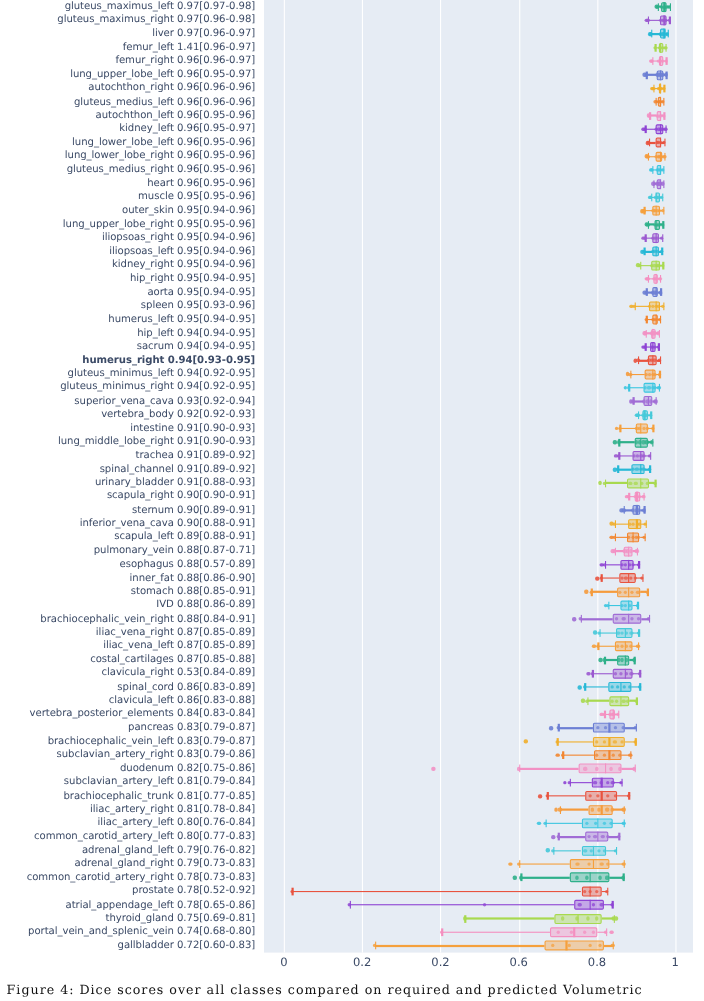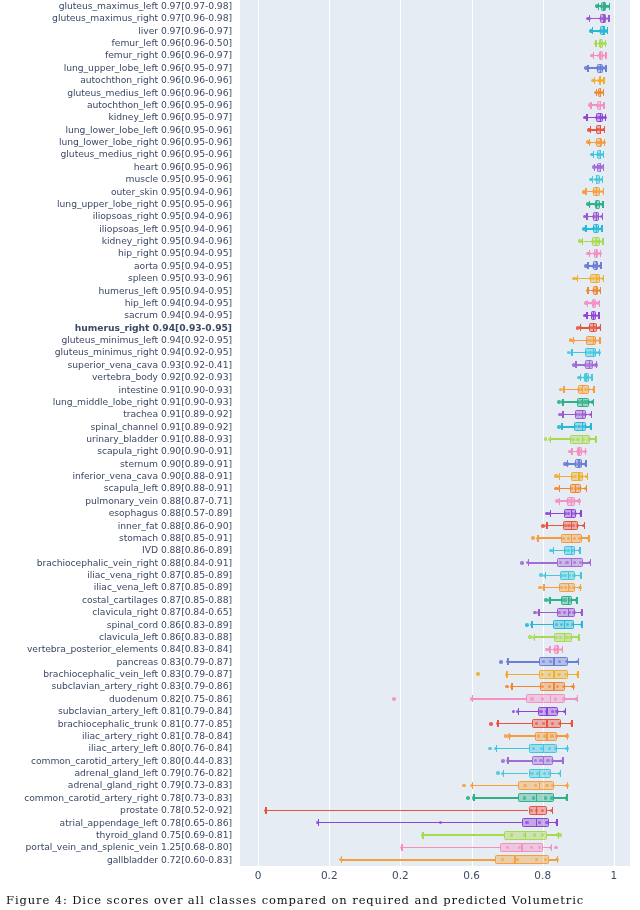--- a/index.html
+++ b/index.html
@@ -147,21 +147,21 @@
           <div class="median" style="left: 363.212px; background: rgb(39, 184, 214); top: 1.68571px;"></div>
           <div class="pt" style="left: 350.227px; background: rgb(39, 184, 214); top: 4.58571px;"></div>
           <div class="pt" style="left: 365.169px; background: rgb(39, 184, 214); top: 4.58571px;"></div>
           <div class="pt" style="left: 358.765px; background: rgb(39, 184, 214); top: 4.58571px; opacity: 0.75;"></div>
           <div class="pt" style="left: 360.544px; background: rgb(39, 184, 214); top: 4.58571px; opacity: 0.75;"></div>
           <div class="pt" style="left: 361.967px; background: rgb(39, 184, 214); top: 4.58571px; opacity: 0.75;"></div>
           <div class="flier" style="left: 349.315px; background: rgb(39, 184, 214); top: 4.38571px;"></div>
         </div>
       </div>
       <div class="row" style="top: 37.1143px; height: 12.3714px;">
-        <div class="row-label" style="height: 12.3714px; line-height: 12.3714px;">femur_left 0.96[0.96-0.50]</div>
+        <div class="row-label" style="height: 12.3714px; line-height: 12.3714px;">femur_left 1.41[0.96-0.97]</div>
         <div class="bp" style="height: 12.3714px;">
           <div class="whisker" style="left: 355.385px; width: 3.55769px; background: rgb(168, 217, 79); top: 5.48571px;"></div>
           <div class="whisker" style="left: 363.212px; width: 1.77885px; background: rgb(168, 217, 79); top: 5.48571px;"></div>
           <div class="cap" style="left: 355.385px; background: rgb(168, 217, 79); top: 2.68571px;"></div>
           <div class="cap" style="left: 364.99px; background: rgb(168, 217, 79); top: 2.68571px;"></div>
           <div class="box" style="left: 358.942px; width: 4.26923px; border-color: rgb(168, 217, 79); background: rgba(168, 217, 79, 0.4); top: 1.68571px;"></div>
           <div class="median" style="left: 359.654px; background: rgb(168, 217, 79); top: 1.68571px;"></div>
           <div class="pt" style="left: 353.785px; background: rgb(168, 217, 79); top: 4.58571px;"></div>
           <div class="pt" style="left: 363.39px; background: rgb(168, 217, 79); top: 4.58571px;"></div>
           <div class="pt" style="left: 357.698px; background: rgb(168, 217, 79); top: 4.58571px; opacity: 0.75;"></div>
@@ -594,21 +594,21 @@
           <div class="pt" style="left: 329.592px; background: rgb(60, 198, 224); top: 4.58571px;"></div>
           <div class="pt" style="left: 357.342px; background: rgb(60, 198, 224); top: 4.58571px;"></div>
           <div class="pt" style="left: 345.246px; background: rgb(60, 198, 224); top: 4.58571px; opacity: 0.75;"></div>
           <div class="pt" style="left: 348.448px; background: rgb(60, 198, 224); top: 4.58571px; opacity: 0.75;"></div>
           <div class="pt" style="left: 351.65px; background: rgb(60, 198, 224); top: 4.58571px; opacity: 0.75;"></div>
           <div class="pt" style="left: 353.785px; background: rgb(60, 198, 224); top: 4.58571px; opacity: 0.75;"></div>
           <div class="flier" style="left: 326.546px; background: rgb(60, 198, 224); top: 4.38571px;"></div>
         </div>
       </div>
       <div class="row" style="top: 358.771px; height: 12.3714px;">
-        <div class="row-label" style="height: 12.3714px; line-height: 12.3714px;">superior_vena_cava 0.93[0.92-0.41]</div>
+        <div class="row-label" style="height: 12.3714px; line-height: 12.3714px;">superior_vena_cava 0.93[0.92-0.94]</div>
         <div class="bp" style="height: 12.3714px;">
           <div class="whisker" style="left: 335.462px; width: 9.25px; background: rgb(160, 108, 213); top: 5.48571px;"></div>
           <div class="whisker" style="left: 352.894px; width: 3.20192px; background: rgb(160, 108, 213); top: 5.48571px;"></div>
           <div class="cap" style="left: 335.462px; background: rgb(160, 108, 213); top: 2.68571px;"></div>
           <div class="cap" style="left: 356.096px; background: rgb(160, 108, 213); top: 2.68571px;"></div>
           <div class="box" style="left: 344.712px; width: 8.18269px; border-color: rgb(160, 108, 213); background: rgba(160, 108, 213, 0.4); top: 1.68571px;"></div>
           <div class="median" style="left: 348.981px; background: rgb(160, 108, 213); top: 1.68571px;"></div>
           <div class="pt" style="left: 333.862px; background: rgb(160, 108, 213); top: 4.58571px;"></div>
           <div class="pt" style="left: 354.496px; background: rgb(160, 108, 213); top: 4.58571px;"></div>
           <div class="pt" style="left: 344.179px; background: rgb(160, 108, 213); top: 4.58571px; opacity: 0.75;"></div>
@@ -947,21 +947,21 @@
           <div class="median" style="left: 327.635px; background: rgb(46, 176, 138); top: 1.68571px;"></div>
           <div class="pt" style="left: 307.535px; background: rgb(46, 176, 138); top: 4.58571px;"></div>
           <div class="pt" style="left: 334.573px; background: rgb(46, 176, 138); top: 4.58571px;"></div>
           <div class="pt" style="left: 321.054px; background: rgb(46, 176, 138); top: 4.58571px; opacity: 0.75;"></div>
           <div class="pt" style="left: 324.256px; background: rgb(46, 176, 138); top: 4.58571px; opacity: 0.75;"></div>
           <div class="pt" style="left: 328.169px; background: rgb(46, 176, 138); top: 4.58571px; opacity: 0.75;"></div>
           <div class="flier" style="left: 304.488px; background: rgb(46, 176, 138); top: 4.38571px;"></div>
         </div>
       </div>
       <div class="row" style="top: 606.2px; height: 12.3714px;">
-        <div class="row-label" style="height: 12.3714px; line-height: 12.3714px;">clavicula_right 0.87[0.84-0.65]</div>
+        <div class="row-label" style="height: 12.3714px; line-height: 12.3714px;">clavicula_right 0.53[0.84-0.89]</div>
         <div class="bp" style="height: 12.3714px;">
           <div class="whisker" style="left: 298.462px; width: 18.8558px; background: rgb(155, 89, 208); top: 5.48571px;"></div>
           <div class="whisker" style="left: 335.106px; width: 6.04808px; background: rgb(155, 89, 208); top: 5.48571px;"></div>
           <div class="cap" style="left: 298.462px; background: rgb(155, 89, 208); top: 2.68571px;"></div>
           <div class="cap" style="left: 341.154px; background: rgb(155, 89, 208); top: 2.68571px;"></div>
           <div class="box" style="left: 317.317px; width: 17.7885px; border-color: rgb(155, 89, 208); background: rgba(155, 89, 208, 0.4); top: 1.68571px;"></div>
           <div class="median" style="left: 327.635px; background: rgb(155, 89, 208); top: 1.68571px;"></div>
           <div class="pt" style="left: 296.862px; background: rgb(155, 89, 208); top: 4.58571px;"></div>
           <div class="pt" style="left: 339.554px; background: rgb(155, 89, 208); top: 4.58571px;"></div>
           <div class="pt" style="left: 318.208px; background: rgb(155, 89, 208); top: 4.58571px; opacity: 0.75;"></div>
@@ -1162,21 +1162,21 @@
           <div class="pt" style="left: 254.169px; background: rgb(60, 198, 224); top: 4.58571px;"></div>
           <div class="pt" style="left: 325.323px; background: rgb(60, 198, 224); top: 4.58571px;"></div>
           <div class="pt" style="left: 292.237px; background: rgb(60, 198, 224); top: 4.58571px; opacity: 0.75;"></div>
           <div class="pt" style="left: 299.708px; background: rgb(60, 198, 224); top: 4.58571px; opacity: 0.75;"></div>
           <div class="pt" style="left: 308.246px; background: rgb(60, 198, 224); top: 4.58571px; opacity: 0.75;"></div>
           <div class="pt" style="left: 313.938px; background: rgb(60, 198, 224); top: 4.58571px; opacity: 0.75;"></div>
           <div class="flier" style="left: 248.277px; background: rgb(60, 198, 224); top: 4.38571px;"></div>
         </div>
       </div>
       <div class="row" style="top: 754.657px; height: 12.3714px;">
-        <div class="row-label" style="height: 12.3714px; line-height: 12.3714px;">common_carotid_artery_left 0.80[0.44-0.83]</div>
+        <div class="row-label" style="height: 12.3714px; line-height: 12.3714px;">common_carotid_artery_left 0.80[0.77-0.83]</div>
         <div class="bp" style="height: 12.3714px;">
           <div class="whisker" style="left: 267.154px; width: 25.2596px; background: rgb(160, 108, 213); top: 5.48571px;"></div>
           <div class="whisker" style="left: 313.404px; width: 8.89423px; background: rgb(160, 108, 213); top: 5.48571px;"></div>
           <div class="cap" style="left: 267.154px; background: rgb(160, 108, 213); top: 2.68571px;"></div>
           <div class="cap" style="left: 322.298px; background: rgb(160, 108, 213); top: 2.68571px;"></div>
           <div class="box" style="left: 292.413px; width: 20.9904px; border-color: rgb(160, 108, 213); background: rgba(160, 108, 213, 0.4); top: 1.68571px;"></div>
           <div class="median" style="left: 302.731px; background: rgb(160, 108, 213); top: 1.68571px;"></div>
           <div class="pt" style="left: 265.554px; background: rgb(160, 108, 213); top: 4.58571px;"></div>
           <div class="pt" style="left: 320.698px; background: rgb(160, 108, 213); top: 4.58571px;"></div>
           <div class="pt" style="left: 294.015px; background: rgb(160, 108, 213); top: 4.58571px; opacity: 0.75;"></div>
@@ -1285,21 +1285,21 @@
           <div class="pt" style="left: 180.881px; background: rgb(168, 217, 79); top: 4.58571px;"></div>
           <div class="pt" style="left: 316.073px; background: rgb(168, 217, 79); top: 4.58571px;"></div>
           <div class="pt" style="left: 269.823px; background: rgb(168, 217, 79); top: 4.58571px; opacity: 0.75;"></div>
           <div class="pt" style="left: 282.631px; background: rgb(168, 217, 79); top: 4.58571px; opacity: 0.75;"></div>
           <div class="pt" style="left: 293.304px; background: rgb(168, 217, 79); top: 4.58571px; opacity: 0.75;"></div>
           <div class="pt" style="left: 301.131px; background: rgb(168, 217, 79); top: 4.58571px; opacity: 0.75;"></div>
           <div class="flier" style="left: 318.008px; background: rgb(168, 217, 79); top: 4.38571px;"></div>
         </div>
       </div>
       <div class="row" style="top: 841.257px; height: 12.3714px;">
-        <div class="row-label" style="height: 12.3714px; line-height: 12.3714px;">portal_vein_and_splenic_vein 1.25[0.68-0.80]</div>
+        <div class="row-label" style="height: 12.3714px; line-height: 12.3714px;">portal_vein_and_splenic_vein 0.74[0.68-0.80]</div>
         <div class="bp" style="height: 12.3714px;">
           <div class="whisker" style="left: 161.135px; width: 98.9038px; background: rgb(244, 143, 192); top: 5.48571px;"></div>
           <div class="whisker" style="left: 302.731px; width: 7.82692px; background: rgb(244, 143, 192); top: 5.48571px;"></div>
           <div class="cap" style="left: 161.135px; background: rgb(244, 143, 192); top: 2.68571px;"></div>
           <div class="cap" style="left: 310.558px; background: rgb(244, 143, 192); top: 2.68571px;"></div>
           <div class="box" style="left: 260.038px; width: 42.6923px; border-color: rgb(244, 143, 192); background: rgba(244, 143, 192, 0.4); top: 1.68571px;"></div>
           <div class="median" style="left: 281.385px; background: rgb(244, 143, 192); top: 1.68571px;"></div>
           <div class="pt" style="left: 159.535px; background: rgb(244, 143, 192); top: 4.58571px;"></div>
           <div class="pt" style="left: 308.958px; background: rgb(244, 143, 192); top: 4.58571px;"></div>
           <div class="pt" style="left: 265.554px; background: rgb(244, 143, 192); top: 4.58571px; opacity: 0.75;"></div>

